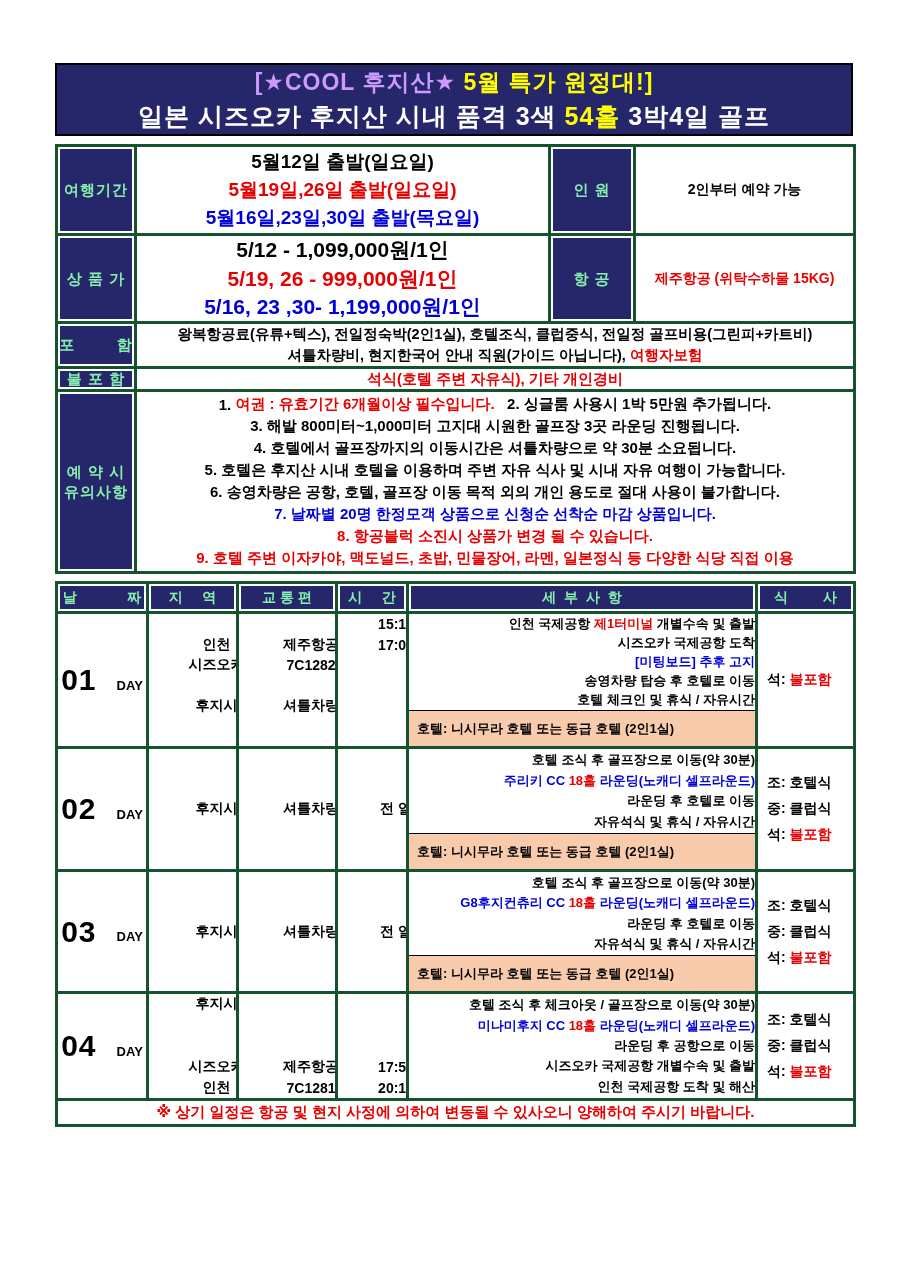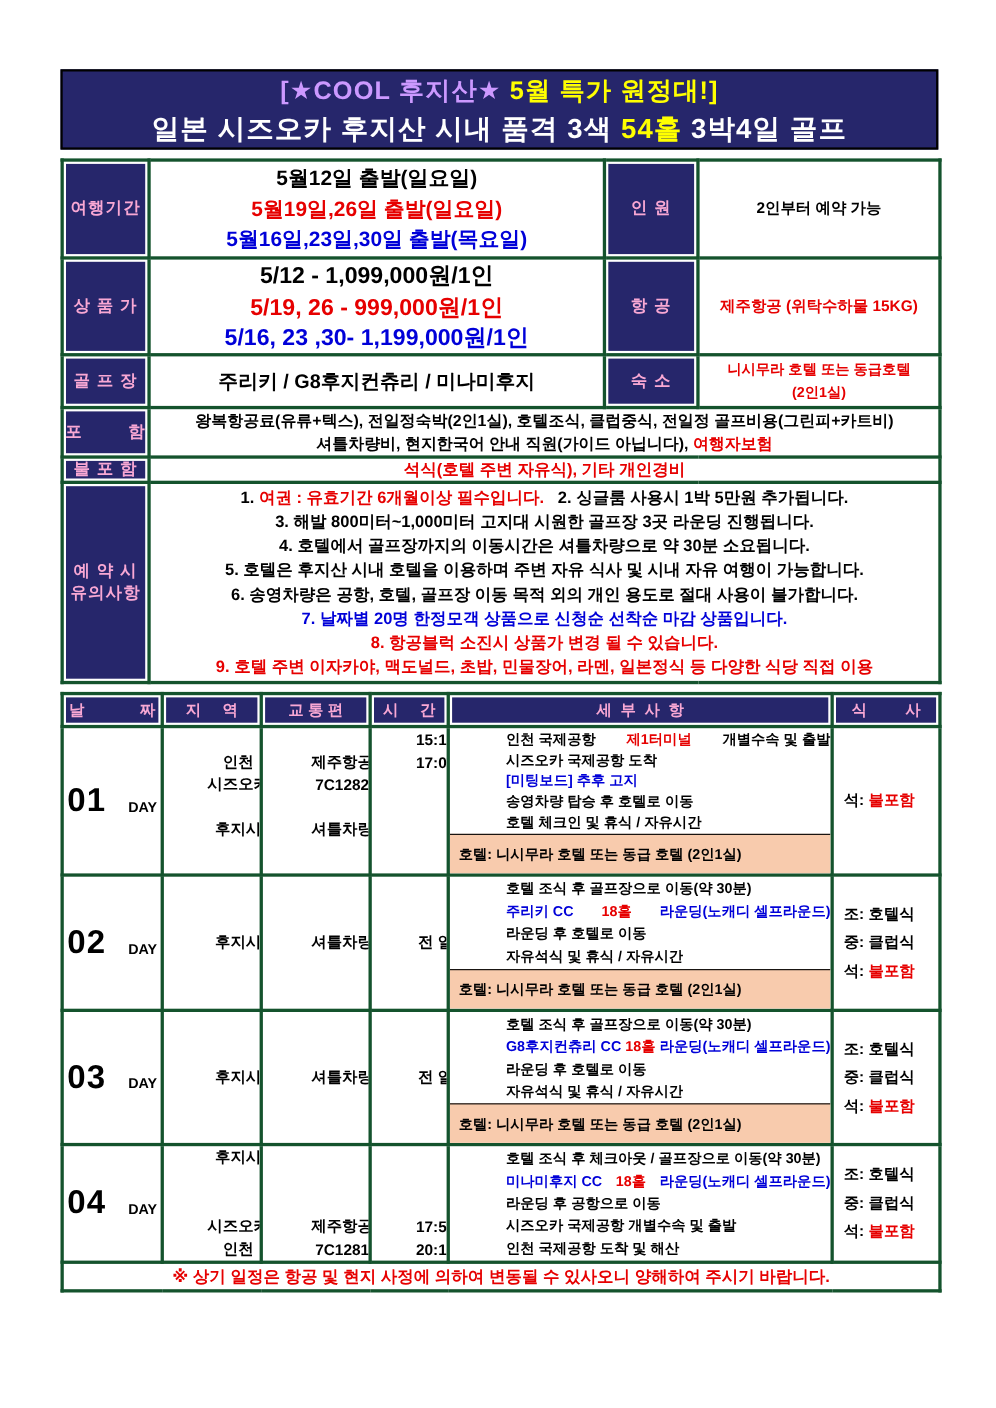--- a/index.html
+++ b/index.html
@@ -32,33 +32,33 @@
 
   
   table{border-collapse:collapse;table-layout:fixed;width:798px;}
   td{border:3px solid #14532d;padding:0;vertical-align:middle;overflow:hidden;}
   table.tbl{border:2px solid #000;}
   .rel{position:relative;}
   .fill{position:absolute;left:0;top:0;right:0;bottom:0;}
   .fill.inset{left:2px;top:2px;right:2px;bottom:2px;}
 
   .navyfill{
-    background:var(--navy);color:#f9a8d4;
+    background:var(--navy);color:#86efac;
     display:flex;align-items:center;justify-content:center;
     text-align:center;white-space:pre;line-height:1.3;
   }
 
   
   .c-k{color:#000;} .c-r{color:var(--red);} .c-b{color:var(--blue);}
   .c-w{color:#fff;} .c-y{color:var(--yel);} .c-v{color:var(--lav);}
 
   
   .seg-lines{display:flex;flex-direction:column;justify-content:space-evenly;}
   .seg-lines>div{display:flex;align-items:center;justify-content:center;white-space:pre;}
-  .seg-lines.left>div{justify-content:space-between;margin-left:43px;}
+  .seg-lines.left>div{justify-content:flex-end;margin-left:43px;}
   .lines{display:flex;flex-direction:column;}
   .lines>div{flex:1;display:flex;align-items:center;justify-content:center;white-space:pre;}
   .center{display:flex;align-items:center;justify-content:center;white-space:pre;gap:16px;}
 
   
   .info{margin-top:8px;}
   tr.i1 td{height:89px;} tr.i2 td{height:88px;} tr.i3 td{height:48px;}
   tr.i4 td{height:45px;} tr.i5 td{height:23px;} tr.i6 td{height:182px;}
   .lblIn{font-size:15px;letter-spacing:1px;}
   .f19{font-size:19px;} .f21{font-size:21px;} .f18{font-size:18px;}
@@ -139,39 +139,20 @@
         </td>
         <td class="rel">
           <div class="fill inset navyfill lblIn">항 공</div>
         </td>
         <td class="rel">
           <div class="fill seg-lines f14">
                 <div><span class="c-r">제주항공 (위탁수하물 15KG)</span></div>
               </div>
         </td>
       </tr>
-      <tr class="i3">
-        <td class="rel">
-          <div class="fill inset navyfill lblIn">골 프 장</div>
-        </td>
-        <td class="rel">
-          <div class="fill seg-lines f18">
-                <div><span class="c-k">주리키 / G8후지컨츄리 / 미나미후지</span></div>
-              </div>
-        </td>
-        <td class="rel">
-          <div class="fill inset navyfill lblIn">숙 소</div>
-        </td>
-        <td class="rel">
-          <div class="fill seg-lines f13">
-                <div><span class="c-r">니시무라 호텔 또는 동급호텔</span></div>
-                <div><span class="c-r">(2인1실)</span></div>
-              </div>
-        </td>
-      </tr>
       <tr class="i4">
         <td class="rel">
           <div class="fill inset navyfill lblIn">포        함</div>
         </td>
         <td class="rel" colspan="3">
           <div class="fill seg-lines f145">
                 <div><span class="c-k">왕복항공료(유류+텍스), 전일정숙박(2인1실), 호텔조식, 클럽중식, 전일정 골프비용(그린피+카트비)</span></div>
                 <div><span class="c-k">셔틀차량비, 현지한국어 안내 직원(가이드 아닙니다), </span><span class="c-r">여행자보험</span></div>
               </div>
         </td>

